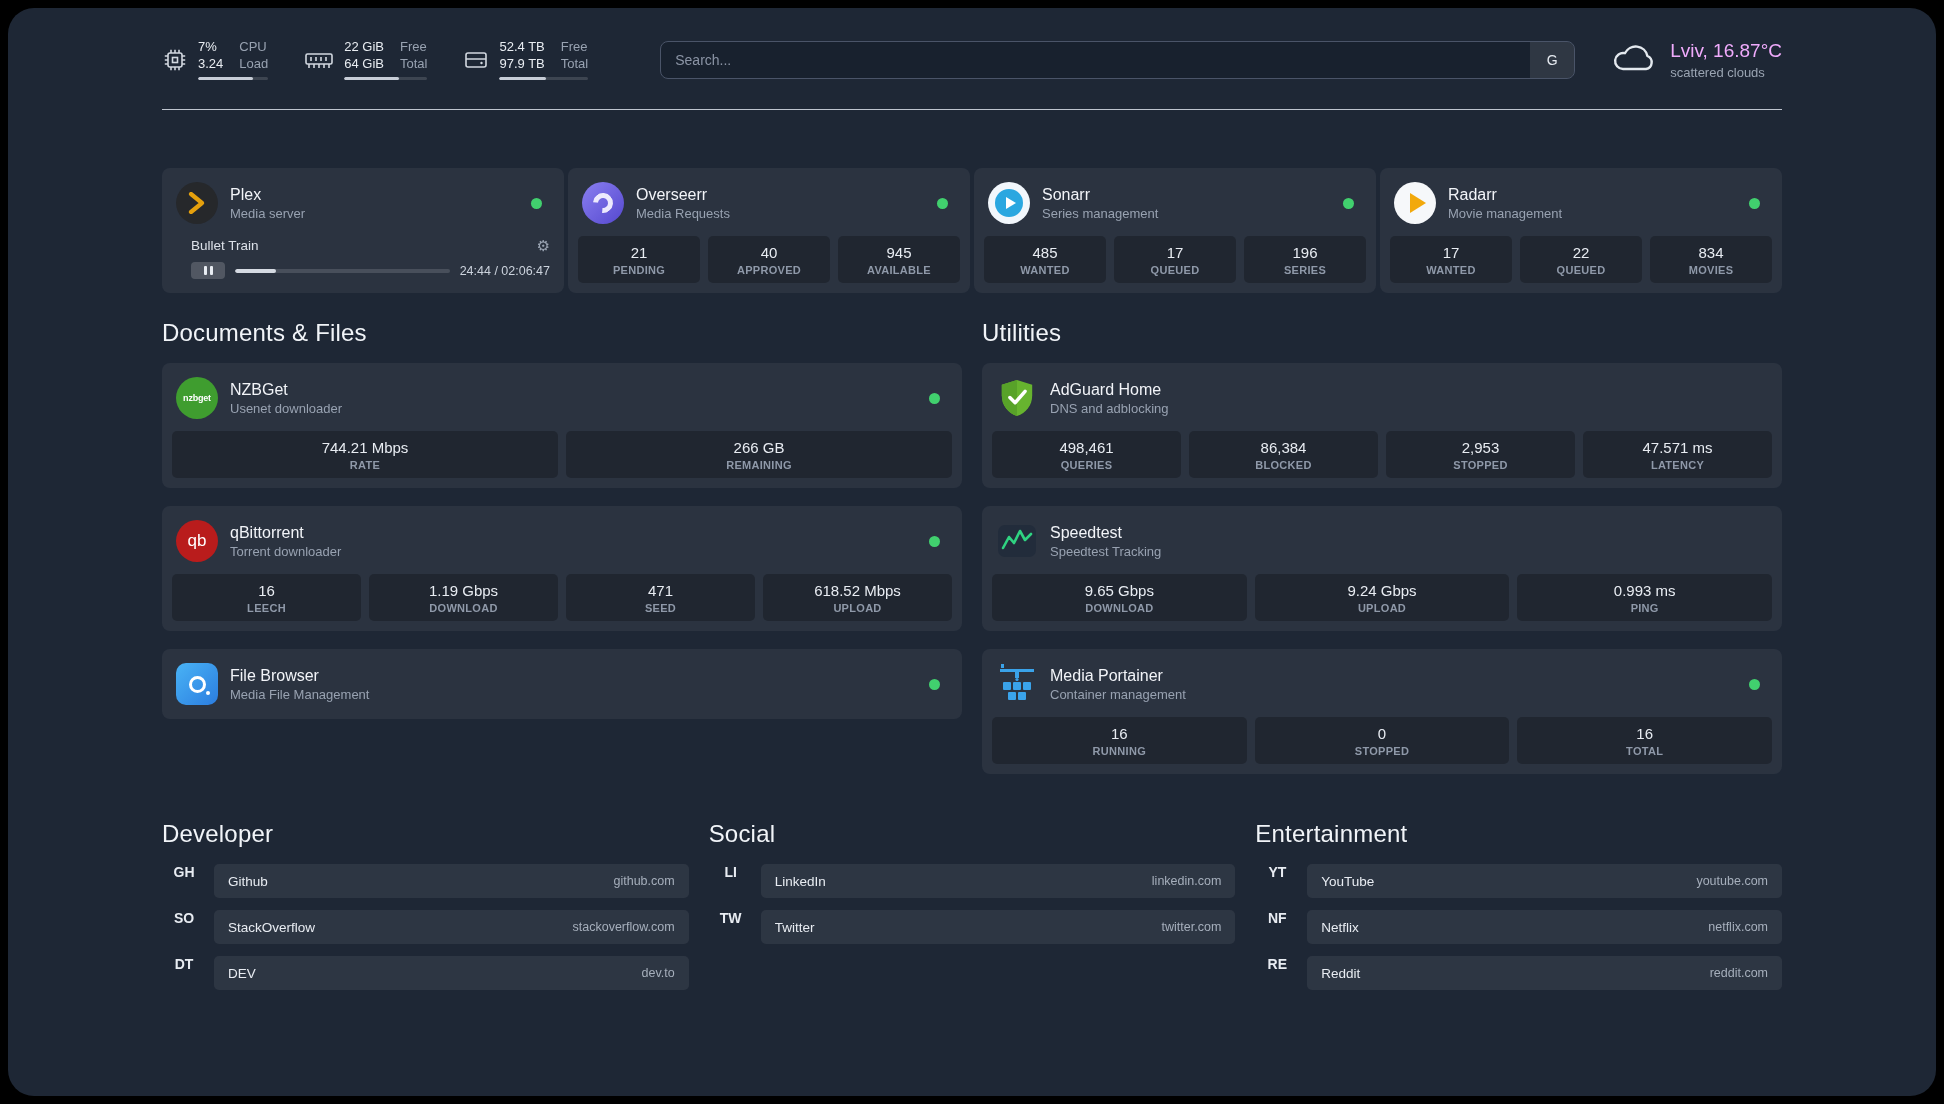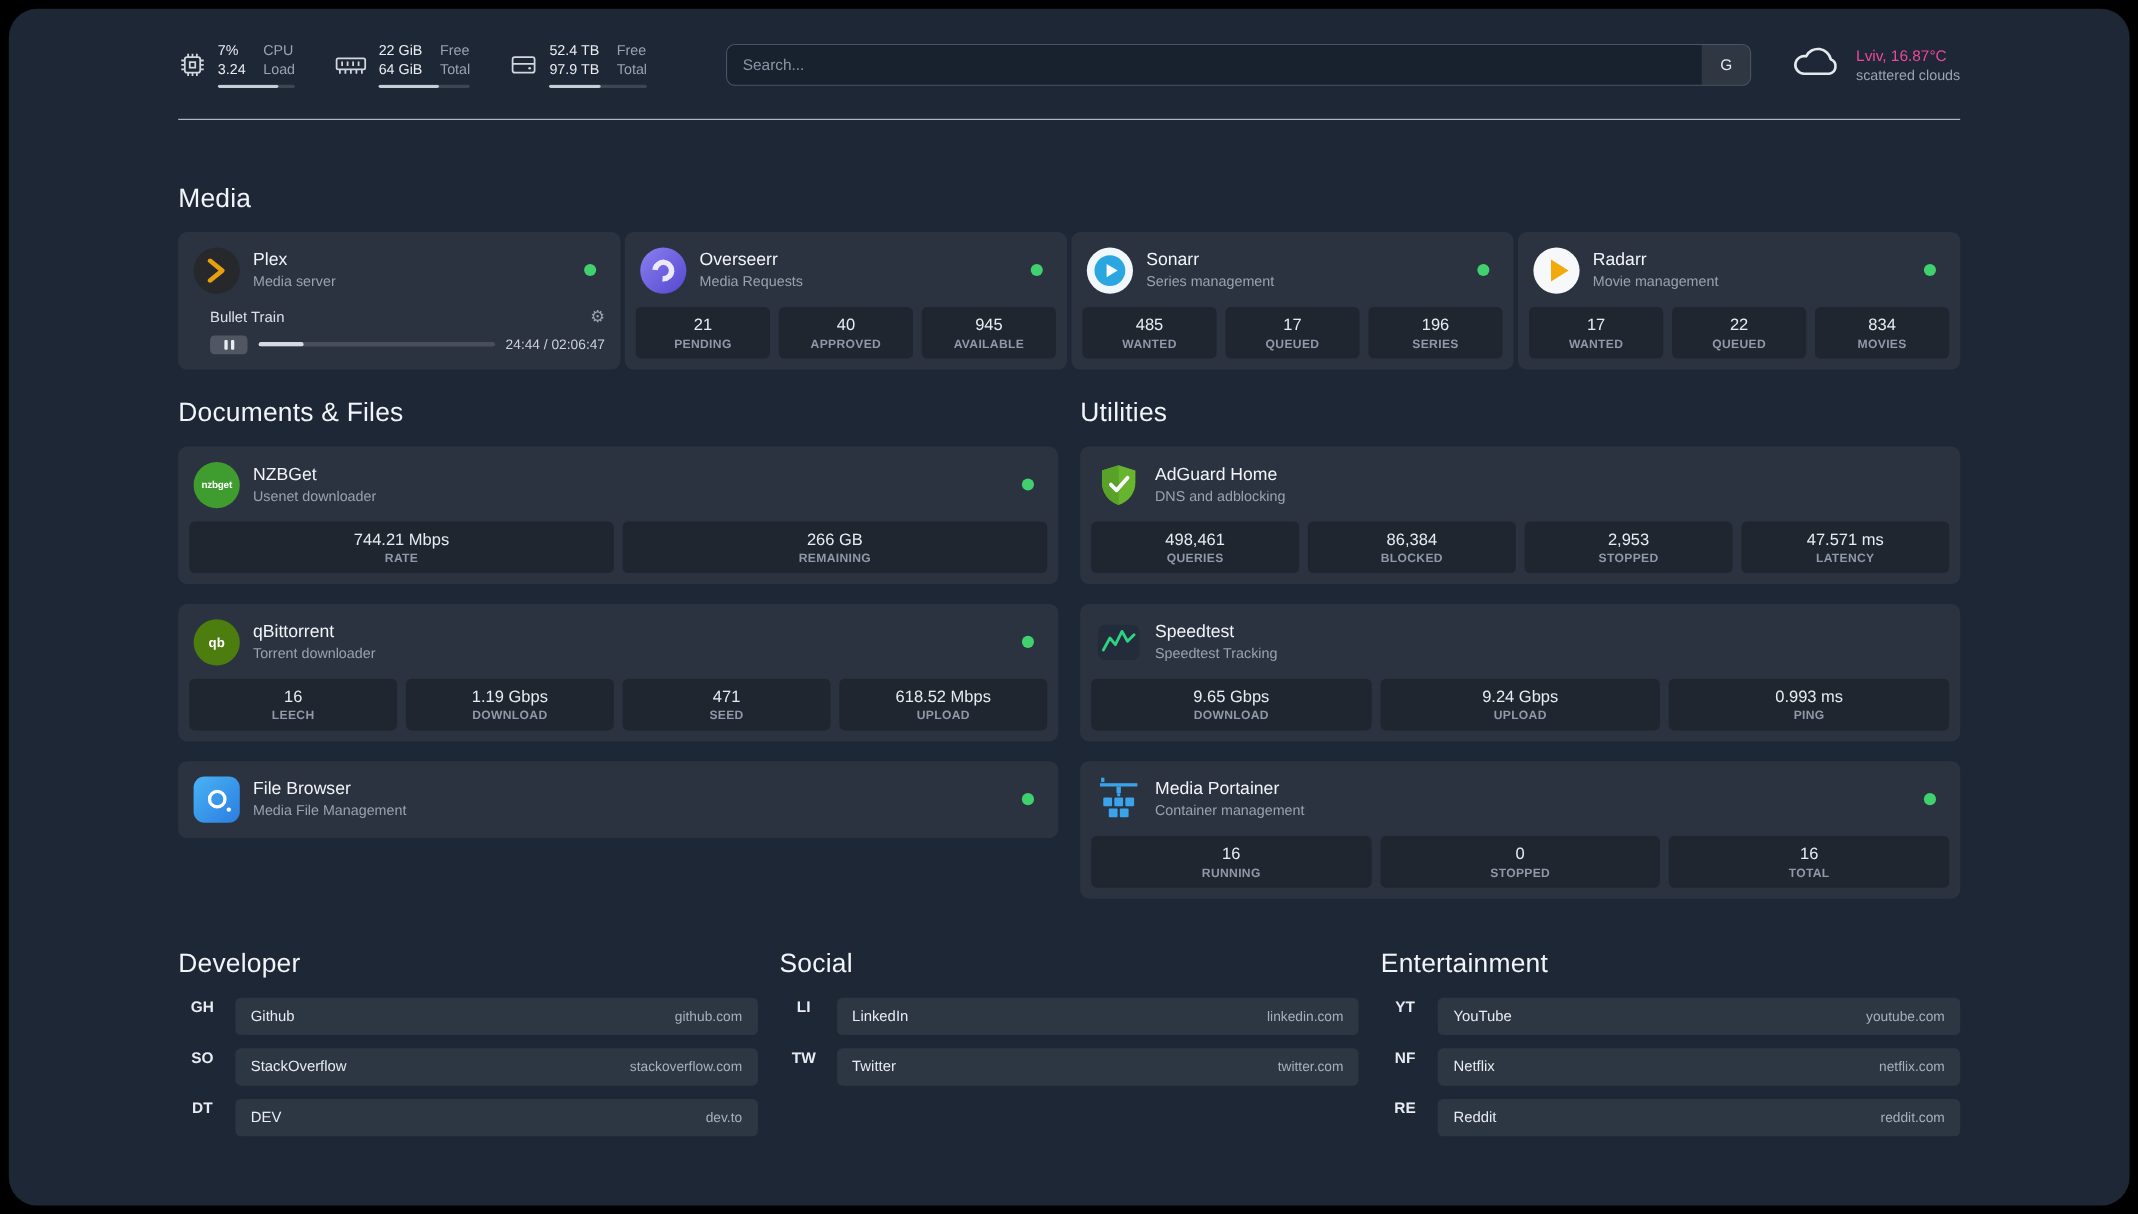--- a/index.html
+++ b/index.html
@@ -41,21 +41,21 @@
   }
   .search input::placeholder { color:#8b94a5; }
   .search-btn {
     position:absolute; right:1px; top:1px; bottom:1px; width:44px;
     background:rgba(255,255,255,.10); border:none; border-radius:0 7px 7px 0;
     color:#e6eaf0; font-size:14px; font-family:inherit; cursor:pointer;
   }
 
   .weather { display:flex; align-items:center; gap:13px; }
   .w-text { display:flex; flex-direction:column; line-height:1.35; }
-  .w-loc { font-size:14px; color:#ec4899; }
+  .w-loc { font-size:19px; color:#f0abfc; }
   .w-cond { font-size:13px; color:#9aa4b2; }
 
   .divider { margin-top:28px; height:1px; background:#dbe1e9; opacity:.85; }
 
   
   main { margin-top:58px; }
   .section-title { font-size:24px; font-weight:500; color:#f1f4f8; margin-bottom:16px; letter-spacing:.2px; }
 
   .media-grid { display:grid; grid-template-columns:repeat(4,1fr); gap:4px; }
   .cols { display:grid; grid-template-columns:1fr 1fr; gap:20px; margin-top:26px; }
@@ -79,21 +79,21 @@
   .round { border-radius:50%; }
   .ic-plex { background:#26282b; }
   .ic-overseerr { background:linear-gradient(135deg,#8a7ff0,#5548cf); }
   .ov-swirl { width:20px; height:20px; border-radius:50%; border:5px solid #ece9fd; border-left-color:transparent; transform:rotate(-40deg); }
   .ic-sonarr { background:#f2f7fc; }
   .sn-in { width:28px; height:28px; border-radius:50%; background:#2aa7e0; display:flex; align-items:center; justify-content:center; }
   .sn-tri { width:0; height:0; border-left:10px solid #fff; border-top:6px solid transparent; border-bottom:6px solid transparent; margin-left:3px; }
   .ic-radarr { background:#f6f8fa; }
   .rd-tri { width:0; height:0; border-left:16px solid #f2a90c; border-top:10px solid transparent; border-bottom:10px solid transparent; margin-left:5px; }
   .ic-nzbget { background:#3f9d2f; color:#fff; font-size:9px; font-weight:700; letter-spacing:-.2px; }
-  .ic-qbit { background:#4d7c0f; color:#fff; font-size:12px; font-weight:700; }
+  .ic-qbit { background:#b91c1c; color:#fff; font-size:17px; font-weight:400; }
   .ic-filebrowser { background:linear-gradient(135deg,#49b3f5,#2b7de0); border-radius:10px; }
   .fb-ring { width:17px; height:17px; border:3.5px solid #fff; border-radius:50%; }
   .fb-dot { width:4px; height:4px; background:#fff; border-radius:50%; position:absolute; right:8px; bottom:10px; }
 
   
   .player { padding:2px 4px 4px;margin-left:15px; }
   .player-top { display:flex; justify-content:space-between; align-items:center; font-size:13.5px; color:#dbe0e8; margin-bottom:9px; }
   .gear { color:#9aa4b2; font-size:15px; cursor:pointer; line-height:1; }
   .player-ctrl { display:flex; align-items:center; gap:10px; }
   .pause-btn { width:34px; height:17px; border-radius:4px; background:rgba(255,255,255,.18); border:none; display:flex; align-items:center; justify-content:center; gap:3px; cursor:pointer; flex:0 0 auto; }
@@ -209,21 +209,20 @@
           <span class="w-cond">scattered clouds</span>
         </div>
       </div>
     </header>
 
     <div class="divider"></div>
 
     <main>
 
       <section>
-        <h2 class="section-title">Media</h2>
         <div class="media-grid">
 
           <div class="card">
             <div class="card-head">
               <span class="app-icon round ic-plex">
                 <svg width="20" height="22" viewBox="0 0 20 22">
                     <path d="M4 2 L15 11 L4 20" stroke="#e5a00d" stroke-width="4.2" fill="none" stroke-linecap="round" stroke-linejoin="round"></path>
                   </svg>
               </span>
               <div class="titles">

